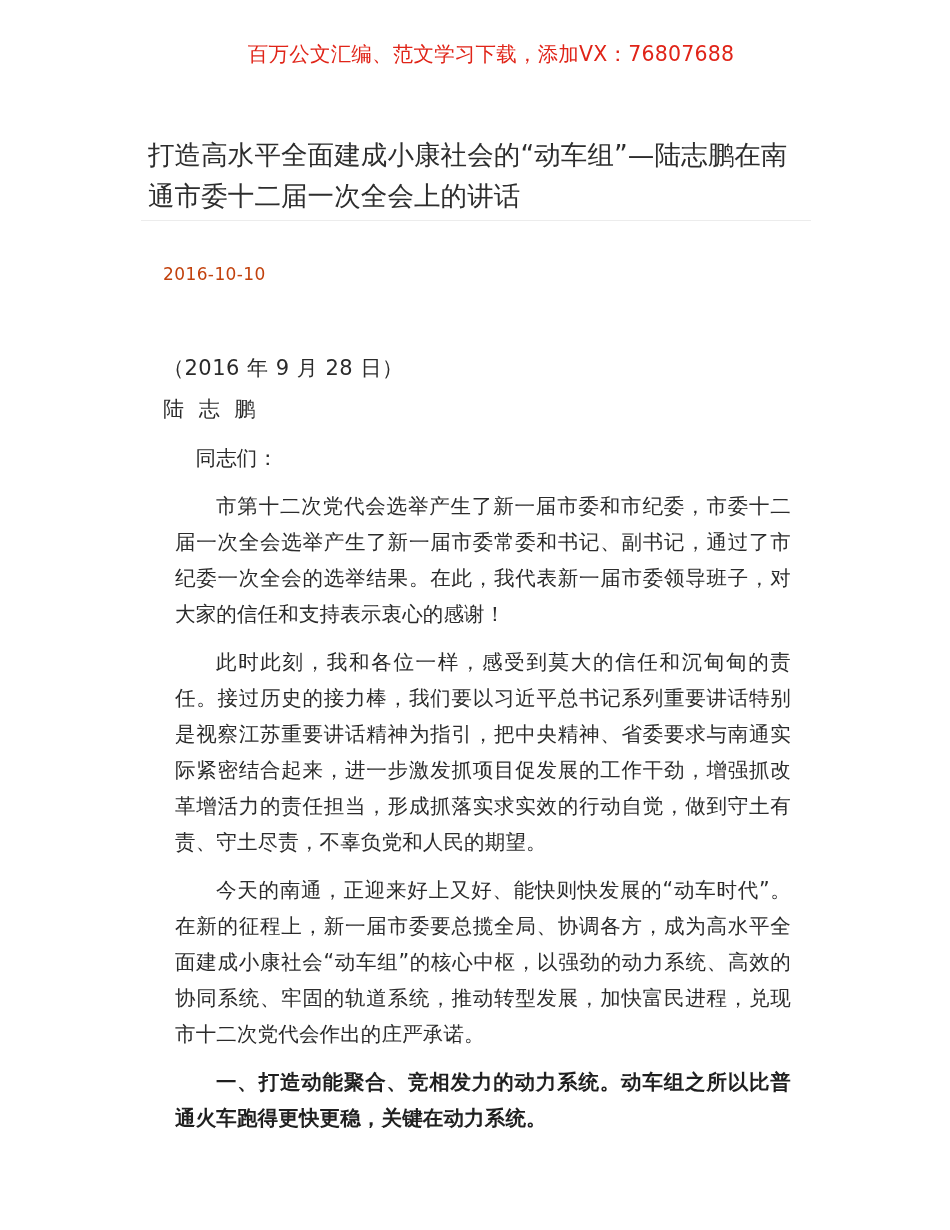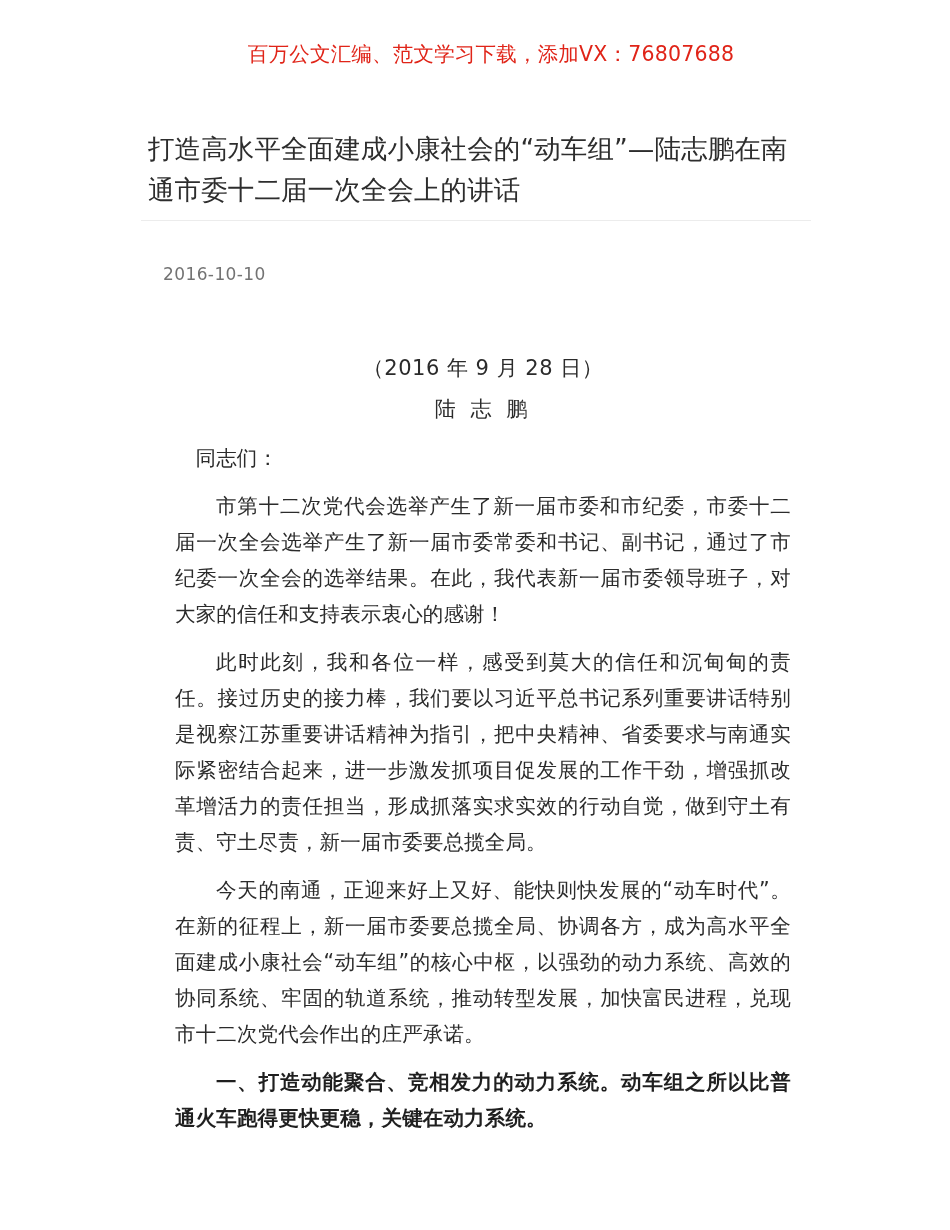--- a/index.html
+++ b/index.html
@@ -35,21 +35,21 @@
     font-size: 20.5px;
     line-height: 28px;
     letter-spacing: 0.2px;
     font-family: "DejaVu Sans", "Liberation Sans", sans-serif;
     white-space: nowrap;
   }
 
   
   .article-head {
     position: absolute;
-    top: 128px;
+    top: 134px;
     left: 148px;
     width: 662px;
   }
   .article-title {
     font-size: 26.5px;
     line-height: 41px;
     color: #2d2d2d;
     font-weight: 400;
     margin: 0;
     letter-spacing: 0.1px;
@@ -62,34 +62,34 @@
     width: 670px;
     height: 1px;
     background: #ececec;
   }
   .article-date {
     position: absolute;
     top: 262px;
     left: 163px;
     font-size: 17px;
     line-height: 24px;
-    color: #737373;
+    color: #c2410c;
     letter-spacing: 0.4px;
   }
 
   
   .doc-body {
     position: absolute;
     top: 352px;
     left: 163px;
     width: 640px;
   }
 
   .doc-line-center {
-    text-align: center;
+    text-align: left;
     font-size: 21px;
     line-height: 33px;
     color: #2b2b2b;
     letter-spacing: 0.5px;
     white-space: nowrap;
   }
   .doc-line-center.author {
     letter-spacing: 4px;
     margin-top: 8px;
   }
@@ -136,21 +136,21 @@
   <div class="doc-body">
 
     <div class="doc-line-center">（2016 年 9 月 28 日）</div>
 
     <div class="doc-line-center author">陆 志 鹏</div>
 
     <p class="doc-para salutation spacer-top">同志们：</p>
 
     <p class="doc-para indent">市第十二次党代会选举产生了新一届市委和市纪委，市委十二届一次全会选举产生了新一届市委常委和书记、副书记，通过了市纪委一次全会的选举结果。在此，我代表新一届市委领导班子，对大家的信任和支持表示衷心的感谢！</p>
 
-    <p class="doc-para indent">此时此刻，我和各位一样，感受到莫大的信任和沉甸甸的责任。接过历史的接力棒，我们要以习近平总书记系列重要讲话特别是视察江苏重要讲话精神为指引，把中央精神、省委要求与南通实际紧密结合起来，进一步激发抓项目促发展的工作干劲，增强抓改革增活力的责任担当，形成抓落实求实效的行动自觉，做到守土有责、守土尽责，新一届市委要总揽全局。</p>
+    <p class="doc-para indent">此时此刻，我和各位一样，感受到莫大的信任和沉甸甸的责任。接过历史的接力棒，我们要以习近平总书记系列重要讲话特别是视察江苏重要讲话精神为指引，把中央精神、省委要求与南通实际紧密结合起来，进一步激发抓项目促发展的工作干劲，增强抓改革增活力的责任担当，形成抓落实求实效的行动自觉，做到守土有责、守土尽责，不辜负党和人民的期望。</p>
 
     <p class="doc-para indent">今天的南通，正迎来好上又好、能快则快发展的“动车时代”。在新的征程上，新一届市委要总揽全局、协调各方，成为高水平全面建成小康社会“动车组”的核心中枢，以强劲的动力系统、高效的协同系统、牢固的轨道系统，推动转型发展，加快富民进程，兑现市十二次党代会作出的庄严承诺。</p>
 
     <p class="doc-para indent bold">一、打造动能聚合、竞相发力的动力系统。动车组之所以比普通火车跑得更快更稳，关键在动力系统。</p>
 
 
   </div>
 
 </div>
 

